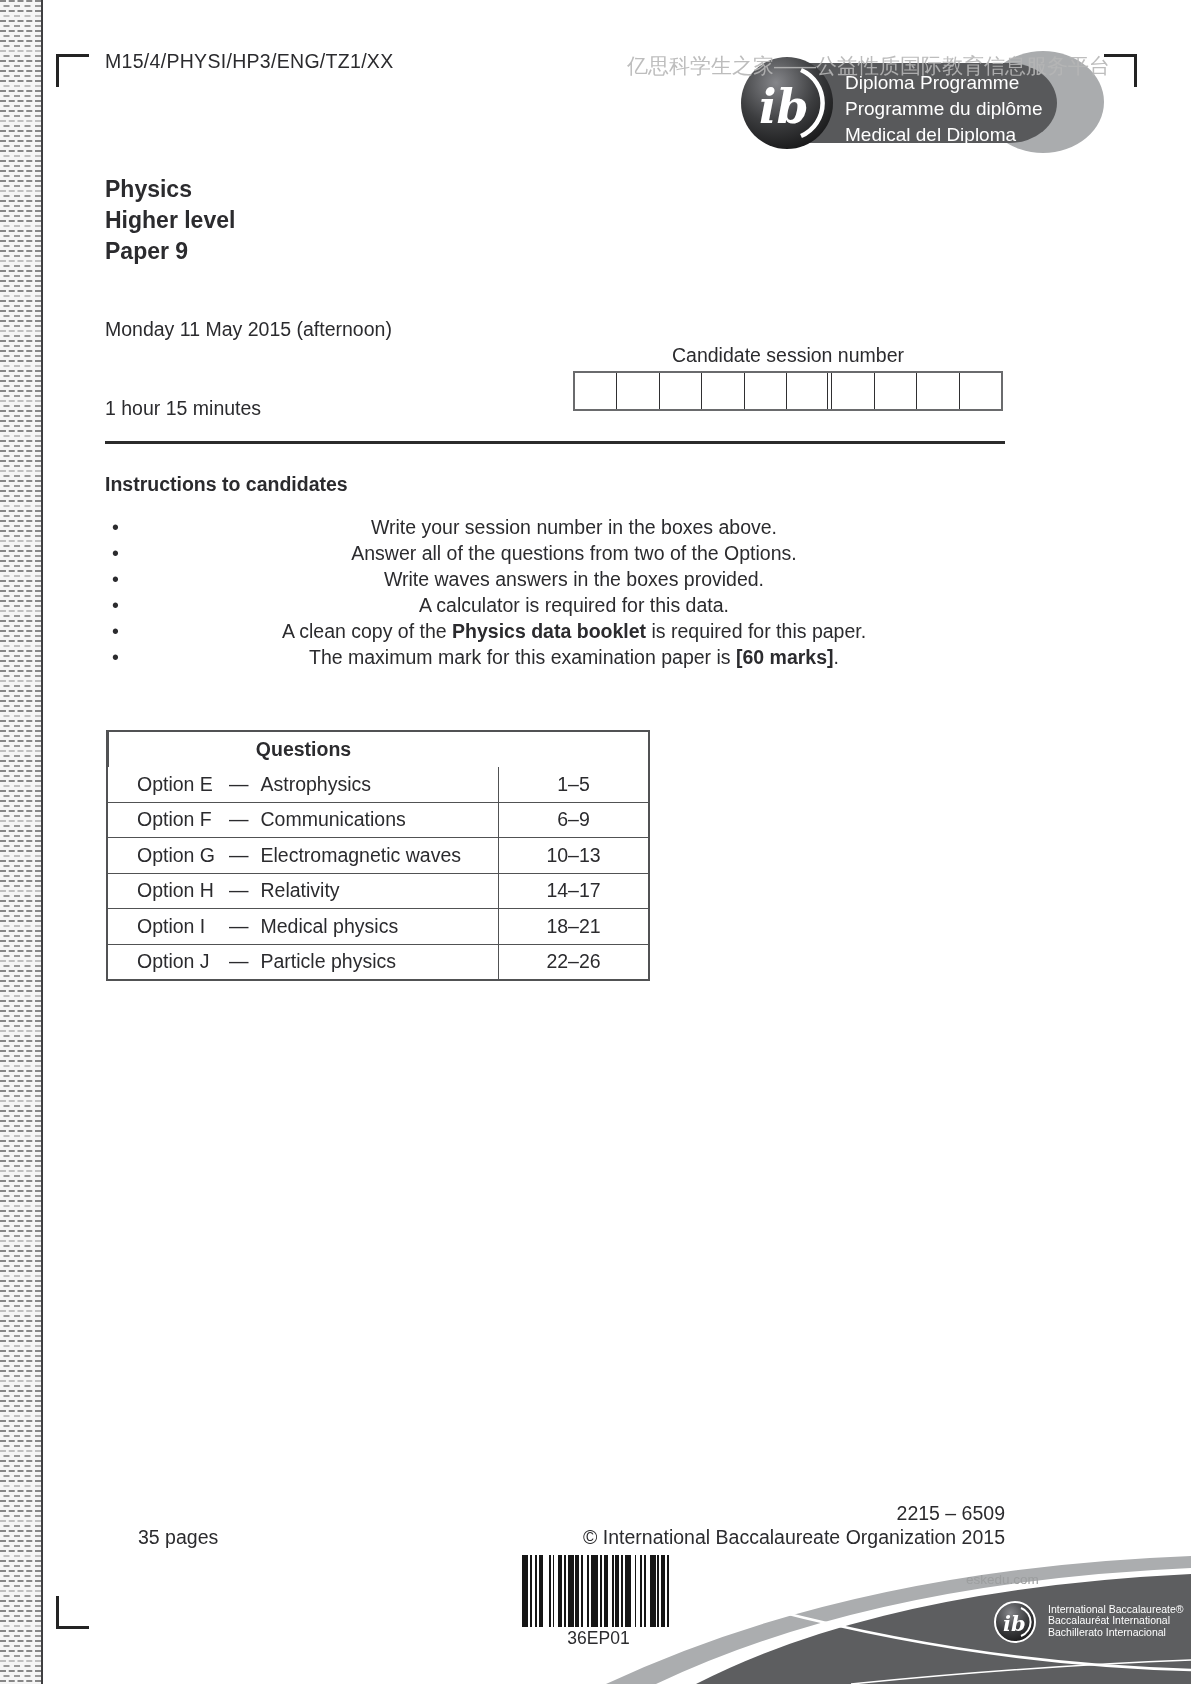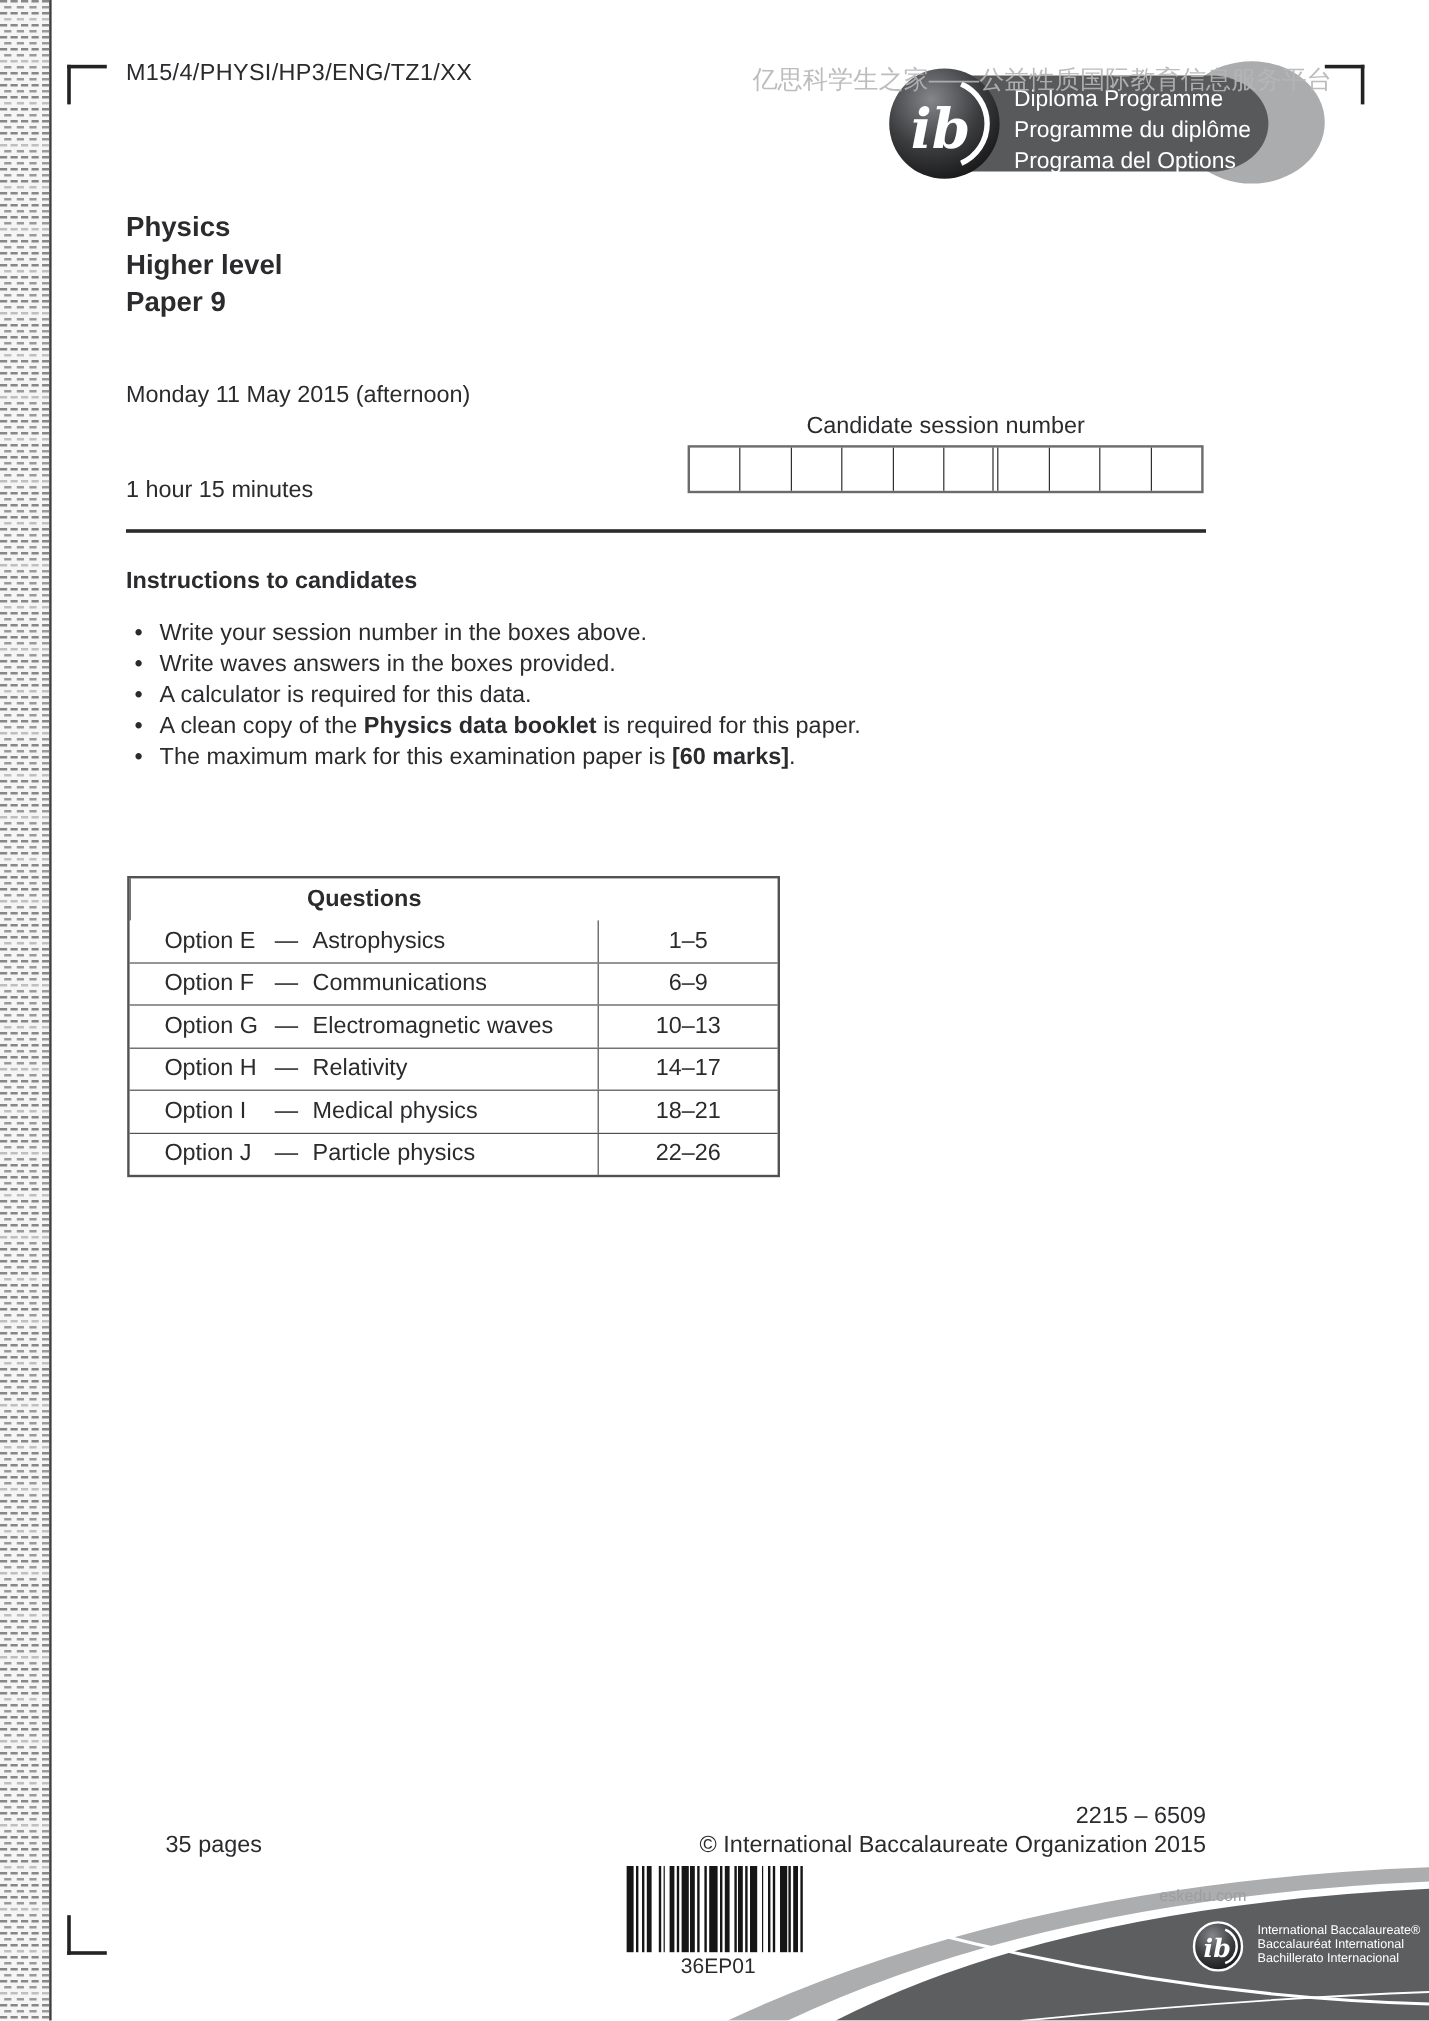--- a/index.html
+++ b/index.html
@@ -40,21 +40,21 @@
     display:flex;border:2px solid #6a6b6d;box-sizing:border-box;background:#fff;
   }
   .boxes .cell{flex:1;}
   .boxes .cell + .cell{border-left:1.5px solid #2f2f31;}
   .boxes .dbl{flex:0 0 3px;border-left:1.5px solid #2f2f31;border-right:1.5px solid #2f2f31;margin-left:-1.5px;}
   .boxes .dbl + .cell{border-left:none;}
   .duration{position:absolute;left:105px;top:397px;font-size:19.5px;}
   .rule{position:absolute;left:105px;top:441px;width:900px;height:3px;background:#2b2b2b;}
   .instr-head{position:absolute;left:105px;top:473px;font-size:19.5px;font-weight:bold;}
   .instr-list{position:absolute;left:105px;top:514px;width:910px;margin:0;padding:0;list-style:none;}
-  .instr-list li{position:relative;font-size:19.5px;line-height:26px;padding-left:28px;}
+  .instr-list li{position:relative;font-size:19.5px;line-height:26px;padding-left:28px;text-align:center;}
   .instr-list li::before{content:"•";position:absolute;left:7px;}
   
   .opt-table{position:absolute;left:106px;top:730px;width:544px;border:2px solid #515254;box-sizing:border-box;}
   .t-row{display:grid;grid-template-columns:1fr 150px;}
   .t-row + .t-row{border-top:1.3px solid #515254;}
   .t-cell{font-size:19.5px;display:flex;align-items:center;box-sizing:border-box;}
   .t-head .t-cell{font-weight:bold;justify-content:center;height:35px;}
   .t-body .t-cell{height:34.5px;}
   .t-cell.q{justify-content:center;border-left:1.3px solid #515254;}
   .t-cell.opt{padding-left:29px;}
@@ -423,21 +423,21 @@
   <div class="crop bl"></div>
 
   <div class="exam-code">M15/4/PHYSI/HP3/ENG/TZ1/XX</div>
 
   <div class="wm-top">亿思科学生之家——公益性质国际教育信息服务平台</div>
 
   <div class="crescent"></div>
   <div class="banner">
     <div>Diploma Programme</div>
     <div>Programme du diplôme</div>
-    <div>Programa del Options</div>
+    <div>Medical del Diploma</div>
   </div>
   <svg class="ib-top" width="96" height="96" viewBox="0 0 96 96">
     <defs>
       <radialGradient id="g1" cx="38%" cy="28%" r="80%">
         <stop offset="0" stop-color="#85868a"></stop>
         <stop offset="0.55" stop-color="#3c3d3f"></stop>
         <stop offset="1" stop-color="#141415"></stop>
       </radialGradient>
     </defs>
     <circle cx="48" cy="48" r="46" fill="url(#g1)"></circle>
@@ -466,20 +466,21 @@
       <div class="cell"></div>
       <div class="cell"></div>
     </div>
   <div class="duration">1 hour 15 minutes</div>
 
   <div class="rule"></div>
 
   <div class="instr-head">Instructions to candidates</div>
   <ul class="instr-list">
       <li><span>Write your session number in the boxes above.</span></li>
+      <li><span>Answer all of the questions from two of the Options.</span></li>
       <li><span>Write waves answers in the boxes provided.</span></li>
       <li><span>A calculator is required for this data.</span></li>
       <li><span>A clean copy of the </span><b>Physics data booklet</b><span> is required for this paper.</span></li>
       <li><span>The maximum mark for this examination paper is </span><b>[60 marks]</b><span>.</span></li>
     </ul>
 
   <div class="opt-table">
     <div class="t-row t-head">
       <div class="t-cell q">Questions</div>
     </div>

